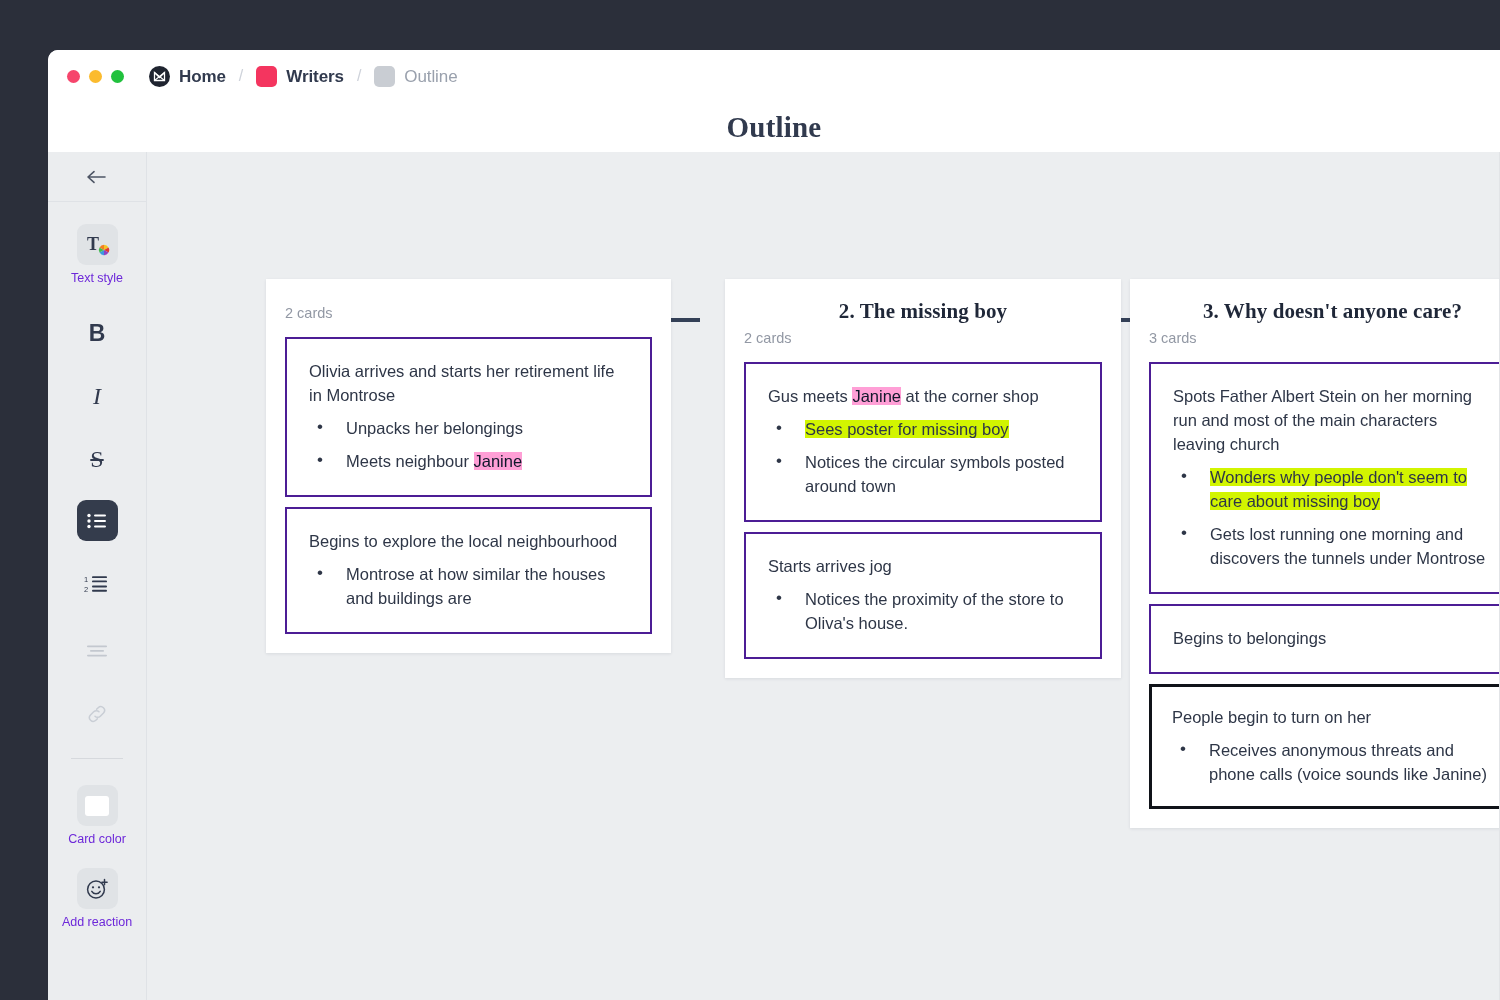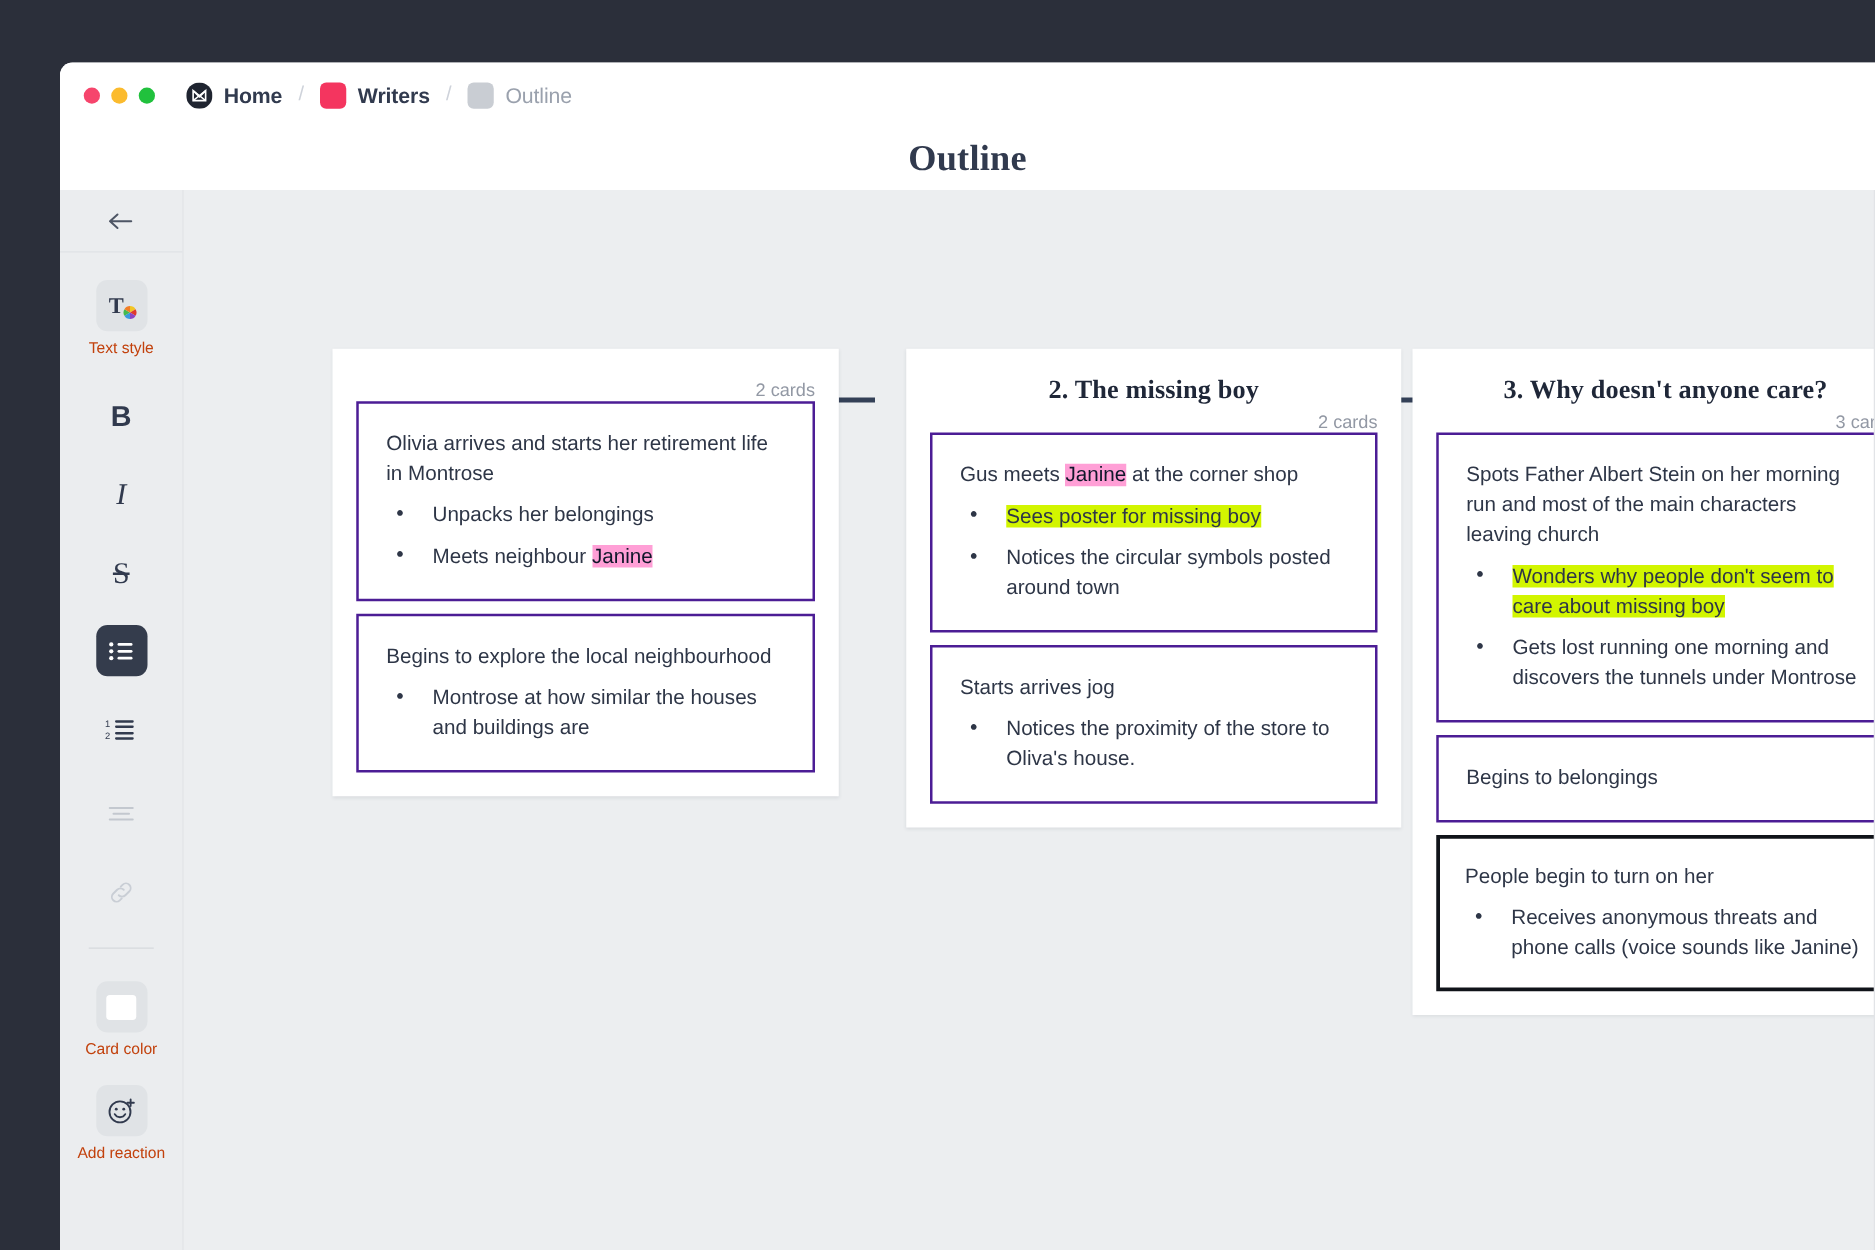--- a/index.html
+++ b/index.html
@@ -131,21 +131,21 @@
     width: 41px; height: 41px;
     border-radius: 9px;
     display: flex;
     align-items: center;
     justify-content: center;
   }
   .tool-btn.shaded { background: #e0e3e6; }
   .tool-btn.active { background: #343c4c; }
   .tool-caption {
     font-size: 12.5px;
-    color: #c2410c;
+    color: #6d28d9;
     margin-top: 6px;
   }
   .tool-glyph {
     font-size: 22px;
     color: #313a4e;
   }
   .tool-divider {
     width: 52px;
     height: 1px;
     background: #d6d9dd;
@@ -171,22 +171,23 @@
     font-family: "Liberation Serif", serif;
     font-weight: bold;
     font-size: 21px;
     color: #1f2738;
     text-align: center;
     letter-spacing: 0.1px;
   }
   .col-count {
     font-size: 14.5px;
     color: #9298a4;
-    text-align: right;
+    text-align: left;
     margin-top: 6px;
+    margin-bottom: 16px;
   }
 
   .card {
     background: #ffffff;
     border: 2px solid #4c1d95;
     padding: 20px 22px 22px 22px;
     margin-bottom: 10px;
   }
   .card:last-child { margin-bottom: 0; }
   .card.selected {

